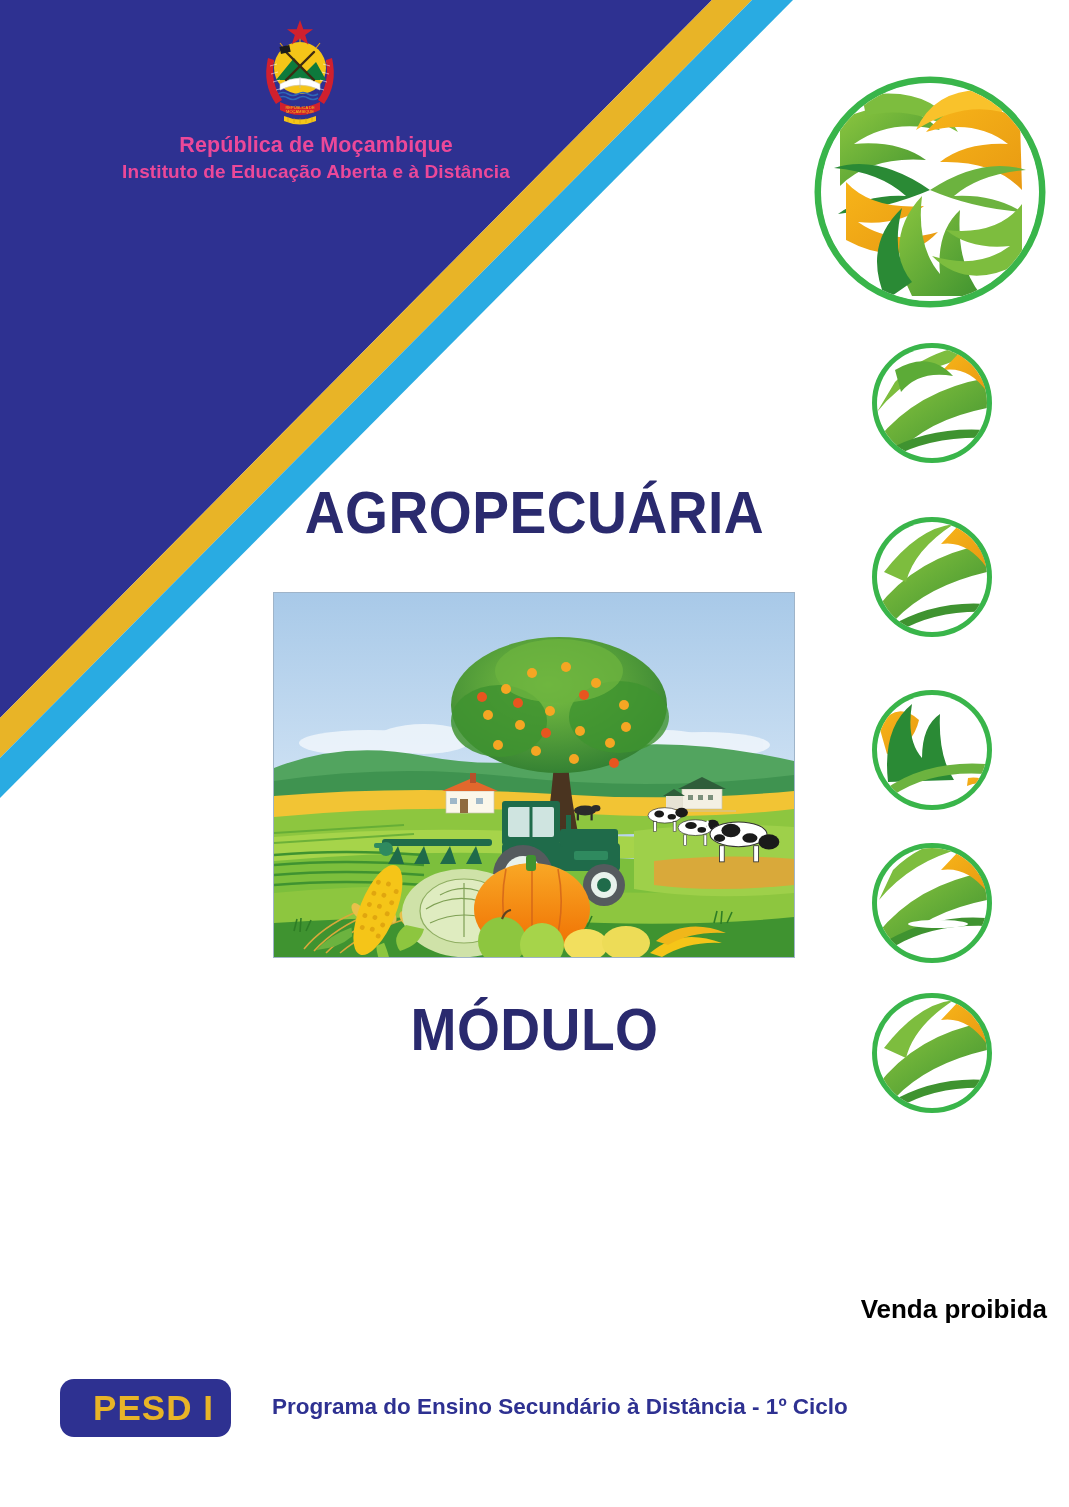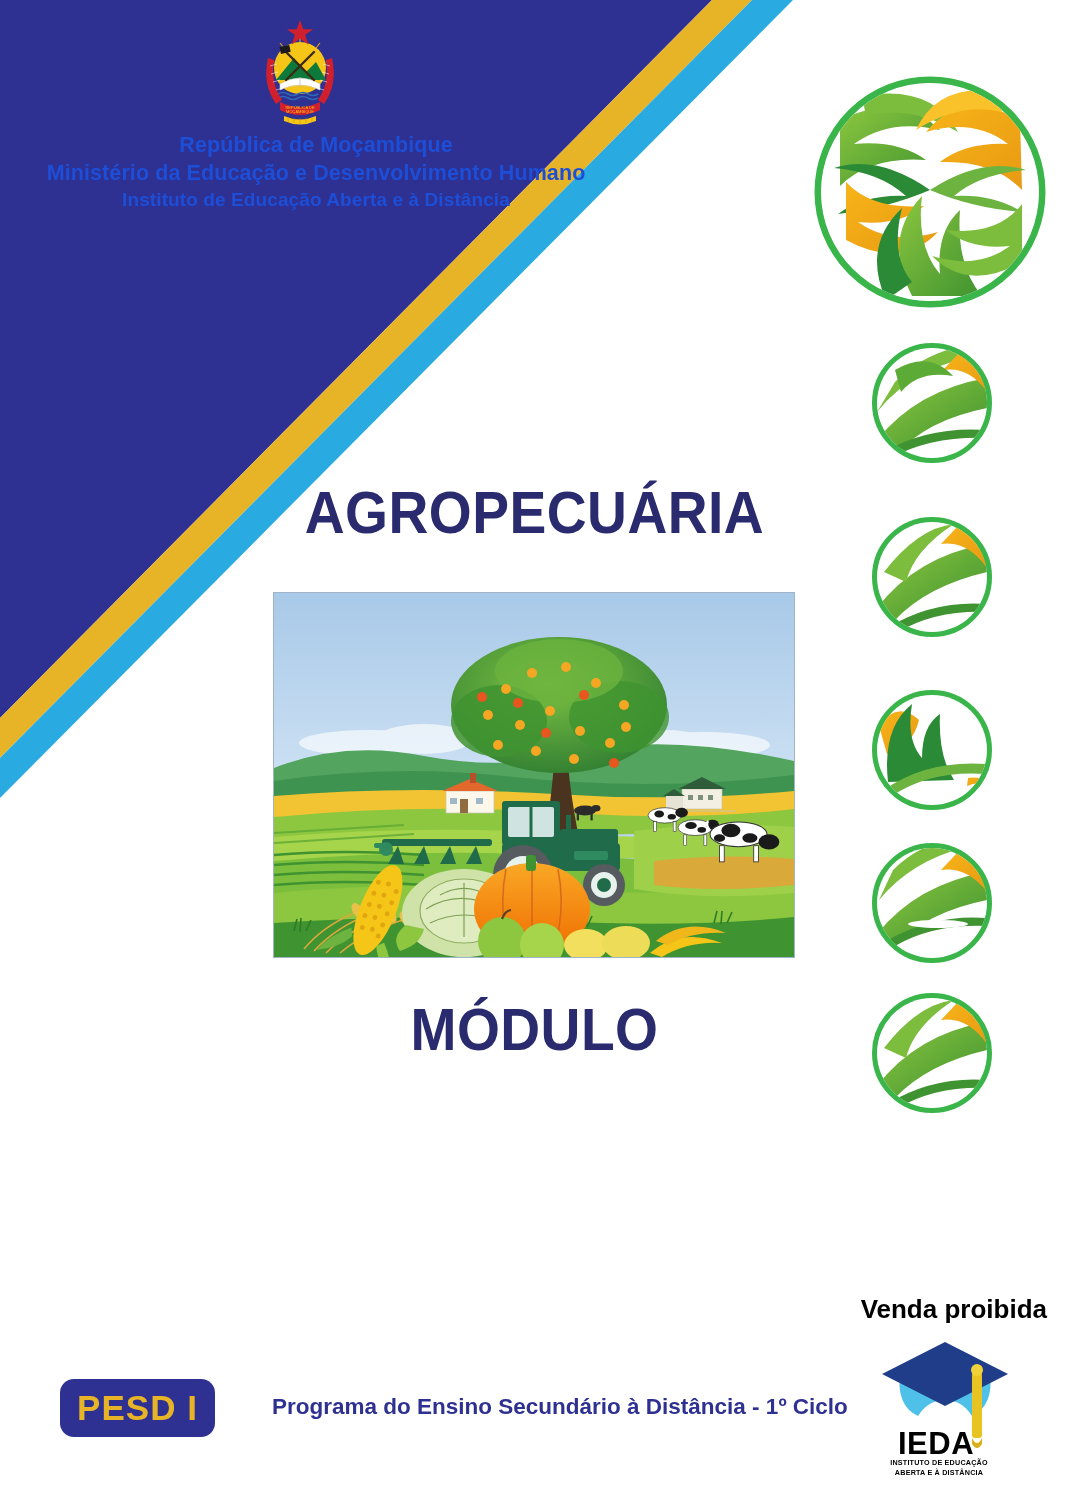--- a/index.html
+++ b/index.html
@@ -35,21 +35,21 @@
     text-align: center;
     z-index: 5;
   }
   #emblem-wrap {
     width: 100%;
     display: flex;
     justify-content: center;
     margin-bottom: 4px;
   }
   .header-lines {
-    color: #1d4ed8;
+    color: #ec4899;
     font-weight: bold;
     line-height: 1.30;
     letter-spacing: 0.1px;
     padding-left: 32px;
   }
   .header-lines .l1 { font-size: 21.5px; }
   .header-lines .l2 { font-size: 21.5px; }
   .header-lines .l3 { font-size: 19px; }
 
   
@@ -118,20 +118,21 @@
     left: 60px;
     top: 1379px;
     width: 155px;
     height: 58px;
     background: #2e3191;
     border-radius: 14px;
     display: flex;
     align-items: center;
     justify-content: center;
     z-index: 6;
+    padding-left: 16px;
   }
   #pesd-badge-label {
     color: #e8b427;
     font-size: 35px;
     font-weight: bold;
     letter-spacing: 1px;
   }
   #footer-tagline {
     position: absolute;
     left: 272px;
@@ -248,21 +249,20 @@
           <line x1="50" y1="100.5" x2="50" y2="105.5"></line>
           <line x1="56" y1="100" x2="56" y2="105"></line>
           <line x1="62" y1="99" x2="62" y2="104"></line>
         </g>
 
         <polygon points="50,2 53.3,11.2 63,11.2 55.2,17 58.2,26.4 50,20.6 41.8,26.4 44.8,17 37,11.2 46.7,11.2" fill="#d0202e"></polygon>
       </svg>
     </div>
     <div class="header-lines">
       <div class="l1">República de Moçambique</div>
-      <div class="l2">Ministério da Educação e Desenvolvimento Humano</div>
       <div class="l3">Instituto de Educação Aberta e à Distância</div>
     </div>
   </div>
 
   <div id="title-main">AGROPECUÁRIA</div>
 
   <div id="cover-illustration">
     <svg width="520" height="364" viewBox="0 0 520 364" preserveAspectRatio="none">
       <defs>
         <linearGradient id="skyGrad" x1="0" y1="0" x2="0" y2="1">
@@ -646,29 +646,14 @@
   </svg>
 
   <div id="venda-proibida">Venda proibida</div>
 
   <div id="pesd-badge">
     <span id="pesd-badge-label">PESD I</span>
   </div>
 
   <div id="footer-tagline">Programa do Ensino Secundário à Distância - 1º Ciclo</div>
 
-  <div id="ieda-logo">
-    <svg width="134" height="142" viewBox="0 0 134 142">
-
-      <path d="M22 34 q45 52 90 0 q4 34 -18 44 q-10 -16 -27 -16 q-17 0 -27 16 q-22 -10 -18 -44 Z" fill="#4fc0e8"></path>
-
-      <polygon points="67,4 130,36 67,68 4,36" fill="#1f3d88"></polygon>
-
-      <rect x="94" y="34" width="10" height="66" rx="3" fill="#e8c423"></rect>
-      <circle cx="99" cy="32" r="6" fill="#f0d13a"></circle>
-      <path d="M94 100 q5 10 10 0 l0 6 q-5 8 -10 0 Z" fill="#d9b01c"></path>
-    </svg>
-    <div id="ieda-word">IEDA</div>
-    <div class="ieda-sub" id="ieda-sub1">INSTITUTO DE EDUCAÇÃO</div>
-    <div class="ieda-sub" id="ieda-sub2">ABERTA E À DISTÂNCIA</div>
-  </div>
 
 </div>
 
 </body></html>

